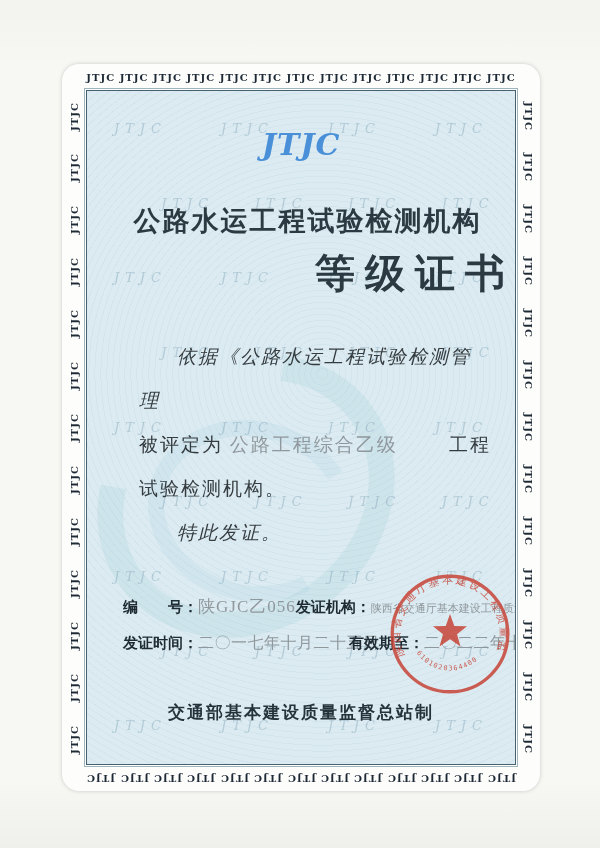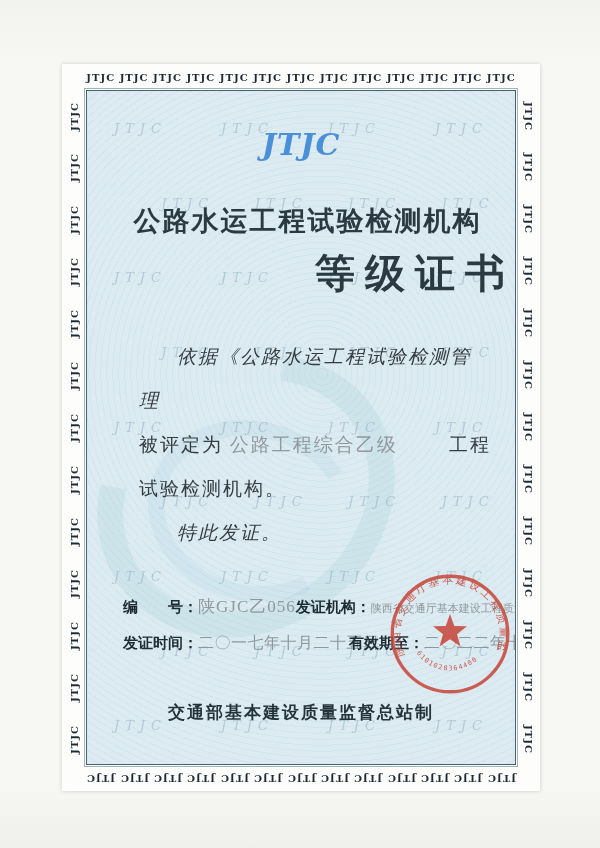--- a/index.html
+++ b/index.html
@@ -1,20 +1,20 @@
 <!DOCTYPE html>
 <html><head>
 <meta charset="utf-8">
 <style>
   * { margin:0; padding:0; box-sizing:border-box; }
   html,body { width:600px; height:848px; background:#f5f5f2; font-family:"Liberation Serif", serif; }
   .page { position:relative; width:600px; height:848px; background:linear-gradient(180deg,#f2f2ee 0%,#f7f7f4 8%,#f7f7f4 92%,#efefeb 100%); overflow:hidden; }
 
   
-  .cert { position:absolute; left:62px; top:64px; width:478px; height:727px; background:#fdfdfc; box-shadow:0 0 4px rgba(0,0,0,0.18); }
+  .cert { position:absolute; left:62px; top:64px; width:478px; height:727px; background:#fdfdfc; box-shadow:0 0 4px rgba(0,0,0,0.18);border-radius:17px; }
   .band { position:absolute; display:flex; justify-content:space-around; align-items:center; overflow:hidden; }
   .band span { font-family:"DejaVu Serif", serif; font-weight:bold; font-size:10px; color:#1d2935; letter-spacing:1px; }
   .band-top    { left:22px; right:22px; top:0; height:26px; }
   .band-bottom { left:22px; right:22px; bottom:0; height:26px; }
   .band-bottom span { transform:rotate(180deg); }
   .band-left   { left:0; top:26px; bottom:26px; width:24px; flex-direction:column; }
   .band-left span  { writing-mode:vertical-rl; transform:rotate(180deg); }
   .band-right  { right:0; top:26px; bottom:26px; width:24px; flex-direction:column; }
   .band-right span { writing-mode:vertical-rl; }
 

